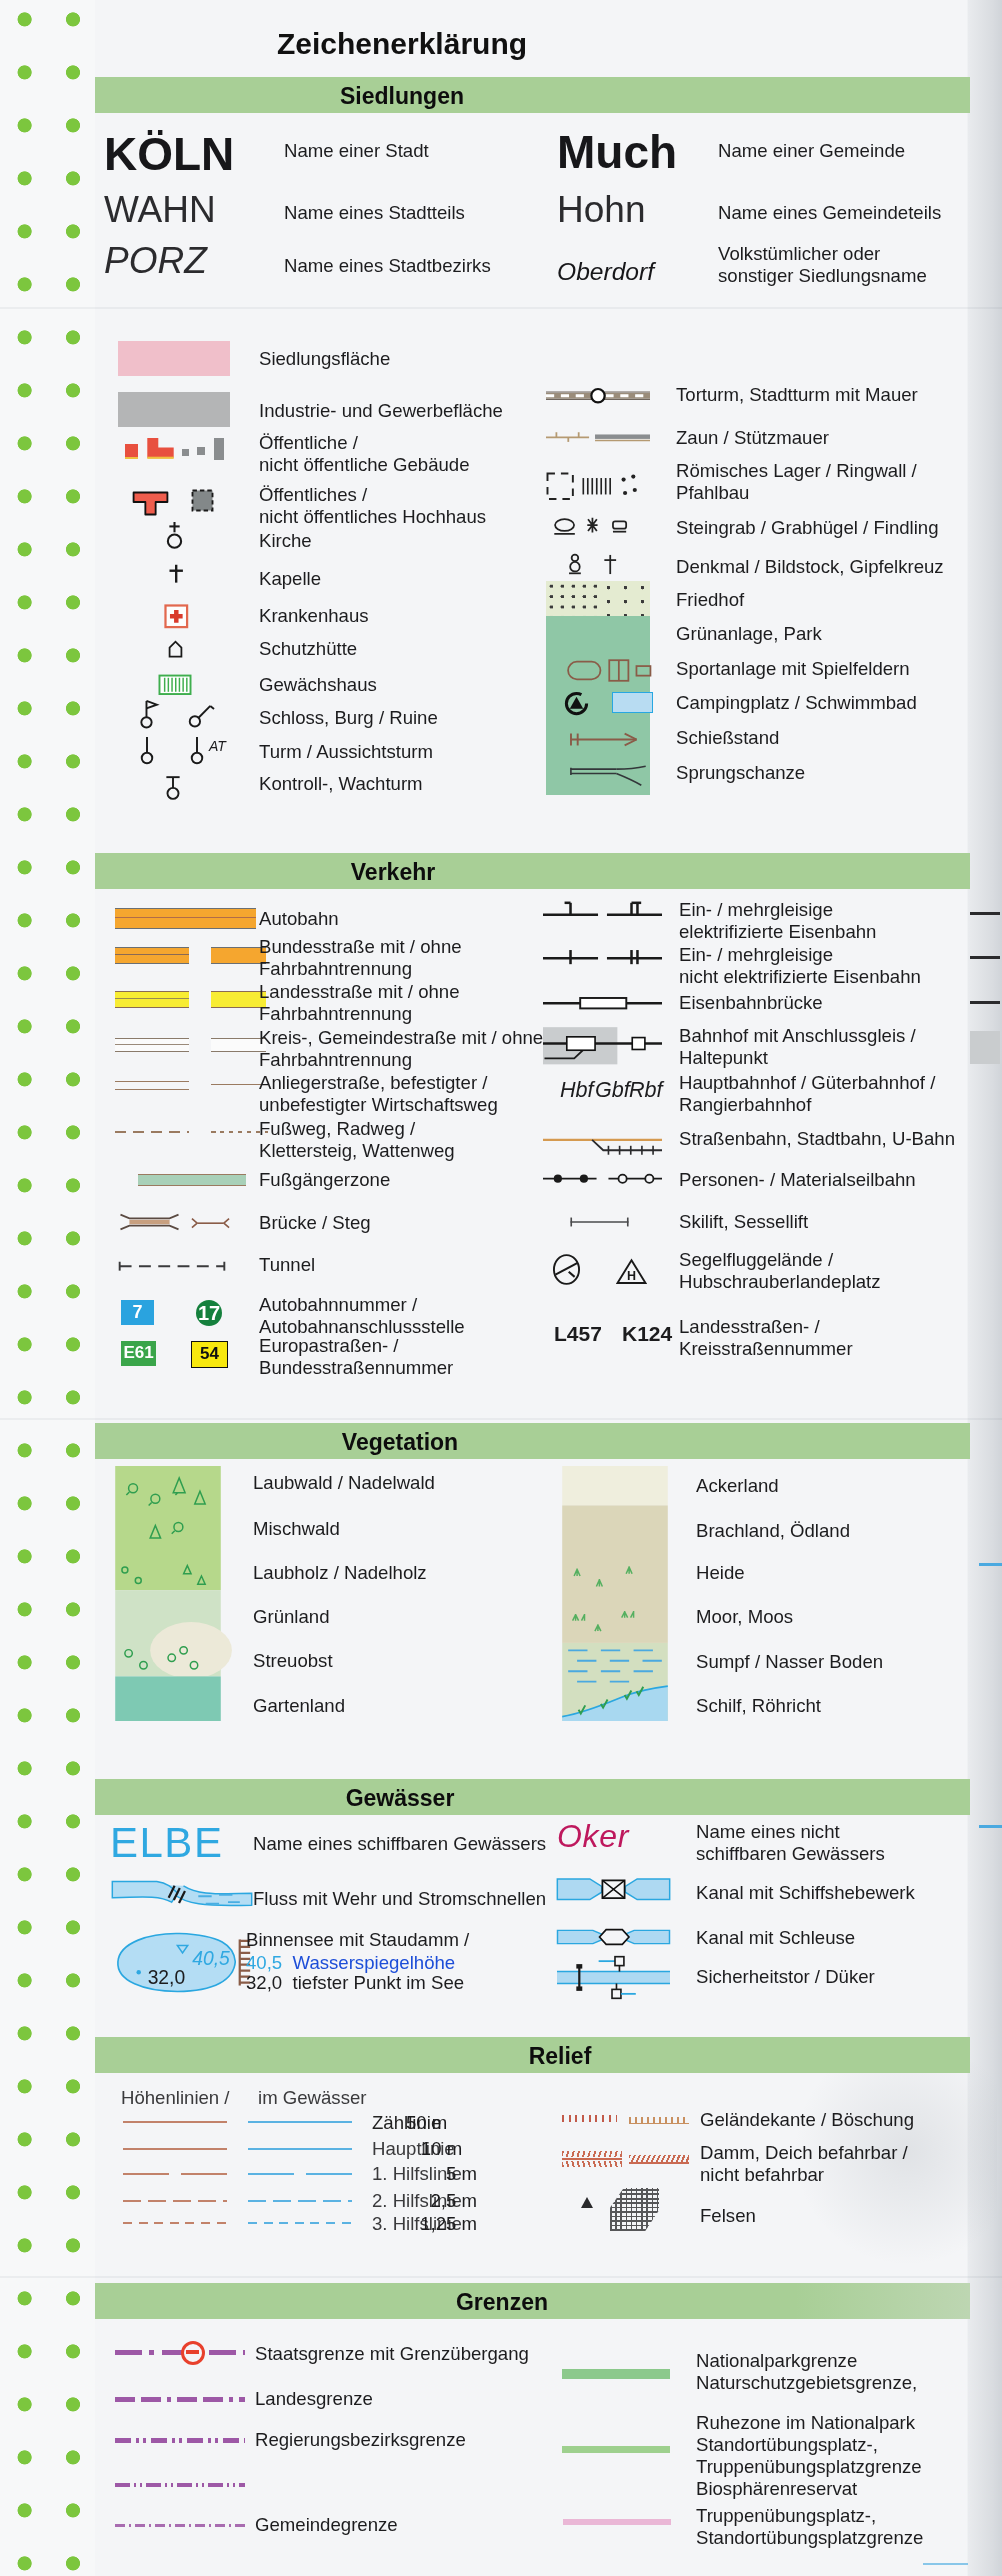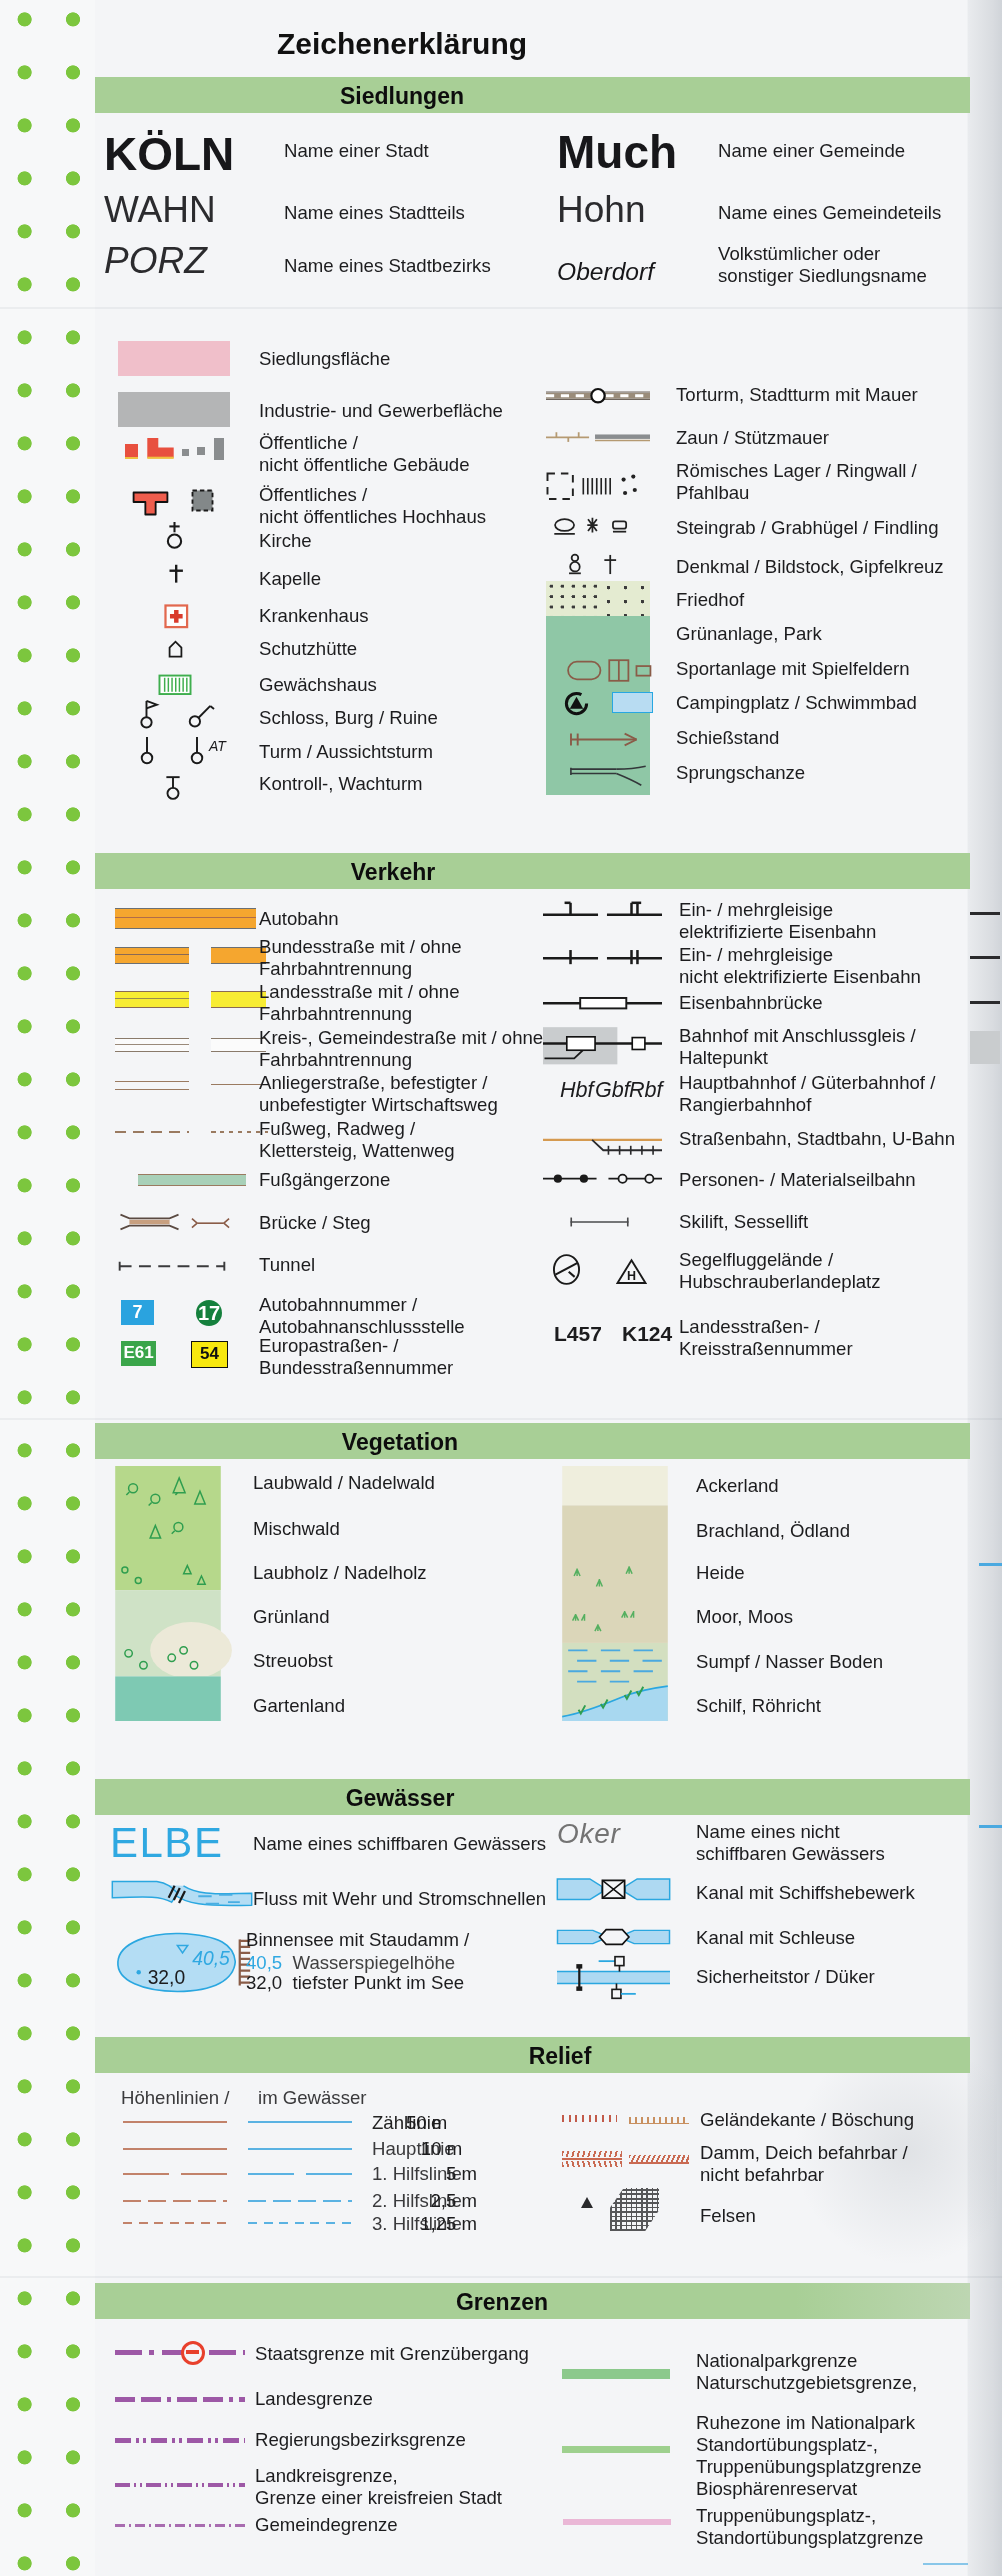--- a/index.html
+++ b/index.html
@@ -520,21 +520,21 @@
   <div class="lbl" style="left:696px;top:1606px">Moor, Moos</div>
   <div class="lbl" style="left:696px;top:1651px">Sumpf / Nasser Boden</div>
   <div class="lbl" style="left:696px;top:1695px">Schilf, Röhricht</div>
 
   <div class="secbar" style="top:1779px"></div>
   <div class="sectitle" style="left:400px;top:1785px">Gewässer</div>
 
   <div class="bigname" style="left:110px;top:1819px;font-size:42px;font-weight:500;color:#2fa8e1;letter-spacing:1.5px">ELBE</div>
   <div class="lbl" style="left:253px;top:1833px">Name eines schiffbaren Gewässers</div>
 
-  <div class="bigname" style="left:557px;top:1818px;font-size:28px;font-style:italic;font-weight:500;color:#737373;letter-spacing:0.7px">Oker</div>
+  <div class="bigname" style="left:557px;top:1818px;font-size:32px;font-style:italic;font-weight:500;color:#be185d;letter-spacing:0.7px">Oker</div>
   <div class="lbl" style="left:696px;top:1821px">Name eines nicht
 schiffbaren Gewässers</div>
 
   <svg class="sw" style="left:112px;top:1874px" width="140" height="43" viewBox="0 0 188 58">
     <path d="M0,10 C40,6 62,10 84,26 C100,38 120,42 188,40 L188,24 C130,26 112,24 96,14" fill="#b4ddf4" stroke="#2aa7e0" stroke-width="2" transform="translate(0,2)"></path>
     <path d="M0,10 h60 C74,12 80,18 88,26 L80,38 C66,30 50,30 0,32 z" fill="#b4ddf4" stroke="#2aa7e0" stroke-width="2"></path>
     <g stroke="#1a1a1a" stroke-width="3">
         <path d="M84,16 l-8,16 M91,19 l-8,16 M98,23 l-8,16"></path>
       </g>
     <g stroke="#49aee2" stroke-width="2.4">
@@ -549,21 +549,21 @@
         <line x1="176" y1="18" x2="176" y2="80"></line>
         <path d="M176,20 h14 M176,28 h14 M176,36 h14 M176,44 h14 M176,52 h14 M176,60 h14 M176,68 h14 M176,76 h14"></path>
       </g>
     <path d="M92,26 h14 l-7,10 z" fill="none" stroke="#2fa8e1" stroke-width="2"></path>
     <circle cx="40" cy="62" r="3" fill="#2fa8e1"></circle>
     <text x="112" y="52" font-size="26" font-style="italic" fill="#2fa8e1">40,5</text>
     <text x="52" y="78" font-size="26" fill="#1c1c1e">32,0</text>
   </svg>
   <div class="lbl" style="left:246px;top:1929px">Binnensee mit Staudamm /</div>
   <div class="abs" style="left:246px;top:1952px;font-size:18.6px;line-height:22px">
-    <span style="color:#2fa8e1">40,5</span>&nbsp;&nbsp;<span style="color:#404040">Wasserspiegelhöhe</span>
+    <span style="color:#2fa8e1">40,5</span>&nbsp;&nbsp;<span style="color:#1d4ed8">Wasserspiegelhöhe</span>
   </div>
   <div class="abs" style="left:246px;top:1972px;font-size:18.6px;line-height:22px">
     <span style="color:#1c1c1e">32,0</span>&nbsp;&nbsp;<span style="color:#1c1c1e">tiefster Punkt im See</span>
   </div>
 
   <svg class="sw" style="left:557px;top:1873px" width="113" height="34" viewBox="0 0 152 46">
     <path d="M0,8 h44 l16,10 v8 l-16,10 H0 z" fill="#aed9f2" stroke="#2aa7e0" stroke-width="2"></path>
     <path d="M152,8 h-44 l-16,10 v8 l16,10 h44 z" fill="#aed9f2" stroke="#2aa7e0" stroke-width="2"></path>
     <rect x="61" y="10" width="30" height="24" fill="#f4f5f7" stroke="#111" stroke-width="2.4"></rect>
     <path d="M61,10 L91,34 M91,10 L61,34" stroke="#111" stroke-width="2"></path>
@@ -655,22 +655,20 @@
   </div>
   <div class="lbl" style="left:255px;top:2343px">Staatsgrenze mit Grenzübergang</div>
 
   <div class="sw" style="left:115px;top:2397px;width:130px;height:4.5px;background:repeating-linear-gradient(90deg,#9d58a6 0 20px,transparent 20px 26px,#9d58a6 26px 46px,transparent 46px 52px,#9d58a6 52px 56px,transparent 56px 62px)"></div>
   <div class="lbl" style="left:255px;top:2388px">Landesgrenze</div>
 
   <div class="sw" style="left:115px;top:2438px;width:130px;height:4.5px;background:repeating-linear-gradient(90deg,#9d58a6 0 16.4px,transparent 16.4px 21px,#9d58a6 21px 24px,transparent 24px 28px,#9d58a6 28px 31px,transparent 31px 36px)"></div>
   <div class="lbl" style="left:255px;top:2429px">Regierungsbezirksgrenze</div>
 
   <div class="sw" style="left:115px;top:2483px;width:130px;height:3.7px;background:repeating-linear-gradient(90deg,#9d58a6 0 15px,transparent 15px 18.6px,#9d58a6 18.6px 21px,transparent 21px 24.6px,#9d58a6 24.6px 27px,transparent 27px 31px)"></div>
-  <div class="lbl" style="left:255px;top:2465px">Landkreisgrenze,
-Grenze einer kreisfreien Stadt</div>
 
   <div class="sw" style="left:115px;top:2524px;width:130px;height:3px;background:repeating-linear-gradient(90deg,#a86cb0 0 10.4px,transparent 10.4px 14px,#a86cb0 14px 16.4px,transparent 16.4px 20px)"></div>
   <div class="lbl" style="left:255px;top:2514px">Gemeindegrenze</div>
 
   <div class="sw" style="left:562px;top:2369px;width:108px;height:9.7px;background:#8cc98c"></div>
   <div class="lbl" style="left:696px;top:2350px">Nationalparkgrenze
 Naturschutzgebietsgrenze,</div>
 
   <div class="sw" style="left:562px;top:2446px;width:108px;height:7.4px;background:#9ed08e"></div>
   <div class="lbl" style="left:696px;top:2412px">Ruhezone im Nationalpark

